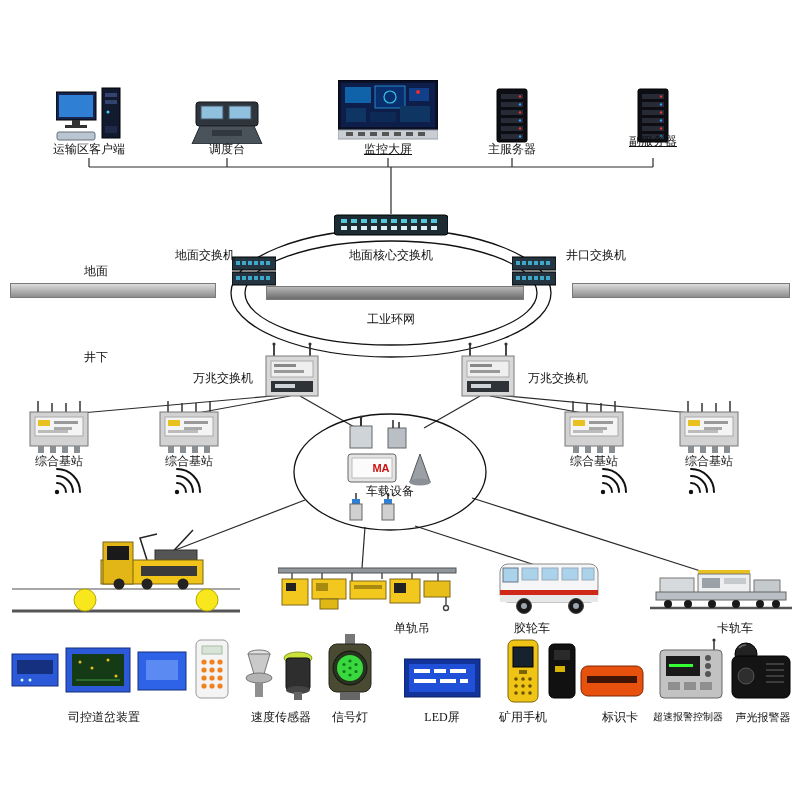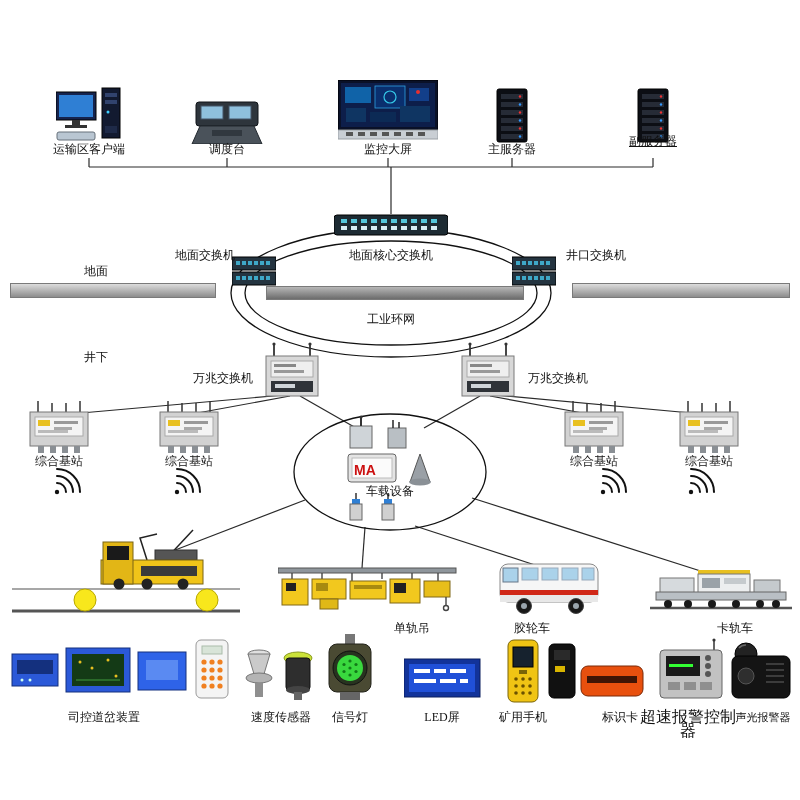--- a/index.html
+++ b/index.html
@@ -5,21 +5,21 @@
   html,body{margin:0;padding:0;background:#fff;}
   .stage{position:relative;width:800px;height:800px;background:#fff;overflow:hidden;
          font-family:"Liberation Serif",serif;}
   .lbl{position:absolute;font-size:12px;line-height:14px;text-align:center;color:#111;}
   .icon{position:absolute;}
   .bar{position:absolute;height:15px;background:linear-gradient(180deg,#dcdcdc,#8d8d8d);
        border:1px solid #7a7a7a;box-sizing:border-box;}
   .bar.mid{height:14px;background:linear-gradient(180deg,#b7b7b7,#6c6c6c);}
   .wires{position:absolute;left:0;top:0;}
   .ma{position:absolute;font-family:"Liberation Sans",sans-serif;font-weight:bold;
-      font-size:14px;color:#cc1111;}
+      font-size:11px;color:#cc1111;text-align:center;margin-left:9px;}
 </style>
 </head>
 <body>
 
 <div class="stage">
 
   <svg class="wires" width="800" height="800">
     <g stroke="#2a2a2a" stroke-width="1.2" fill="none">
 
       <line x1="89" y1="158" x2="89" y2="167"></line>
@@ -633,21 +633,21 @@
         <line x1="36" y1="26" x2="54" y2="26"></line>
           <line x1="36" y1="32" x2="54" y2="32"></line>
         <line x1="36" y1="38" x2="54" y2="38"></line>
           <line x1="36" y1="44" x2="54" y2="44"></line>
       </g>
     </svg>
   </div>
 
   <div class="lbl" style="left:50px;top:142px;width:78px;text-align:center;">运输区客户端</div>
   <div class="lbl" style="left:192px;top:142px;width:70px;">调度台</div>
-  <div class="lbl" style="left:352px;top:142px;width:72px;">监控大屏</div>
+  <div class="lbl" style="left:352px;top:142px;width:72px;text-decoration:underline;">监控大屏</div>
   <div class="lbl" style="left:477px;top:142px;width:70px;text-align:center;">主服务器</div>
   <div class="lbl" style="left:618px;top:134px;width:70px;text-decoration:underline;">副服务器</div>
 
   <div class="lbl" style="left:160px;top:248px;width:90px;">地面交换机</div>
   <div class="lbl" style="left:321px;top:248px;width:140px;">地面核心交换机</div>
   <div class="lbl" style="left:551px;top:248px;width:90px;">井口交换机</div>
 
   <div class="lbl" style="left:72px;top:264px;width:48px;">地面</div>
   <div class="lbl" style="left:72px;top:310px;width:48px;margin-top:40px;">井下</div>
   <div class="lbl" style="left:338px;top:312px;width:106px;">工业环网</div>
@@ -665,16 +665,16 @@
   <div class="lbl" style="left:376px;top:621px;width:72px;">单轨吊</div>
   <div class="lbl" style="left:496px;top:621px;width:72px;">胶轮车</div>
   <div class="lbl" style="left:699px;top:621px;width:72px;">卡轨车</div>
 
   <div class="lbl" style="left:38px;top:710px;width:132px;">司控道岔装置</div>
   <div class="lbl" style="left:243px;top:710px;width:76px;">速度传感器</div>
   <div class="lbl" style="left:314px;top:710px;width:72px;">信号灯</div>
   <div class="lbl" style="left:406px;top:710px;width:72px;">LED屏</div>
   <div class="lbl" style="left:487px;top:710px;width:72px;">矿用手机</div>
   <div class="lbl" style="left:584px;top:710px;width:72px;">标识卡</div>
-  <div class="lbl" style="left:640px;top:710px;width:96px;font-size:16px;">超速报警控制器</div>
+  <div class="lbl" style="left:640px;top:710px;width:96px;font-size:10px;">超速报警控制器</div>
   <div class="lbl" style="left:724px;top:710px;width:78px;font-size:11px;">声光报警器</div>
 
 </div>
 
 </body></html>

